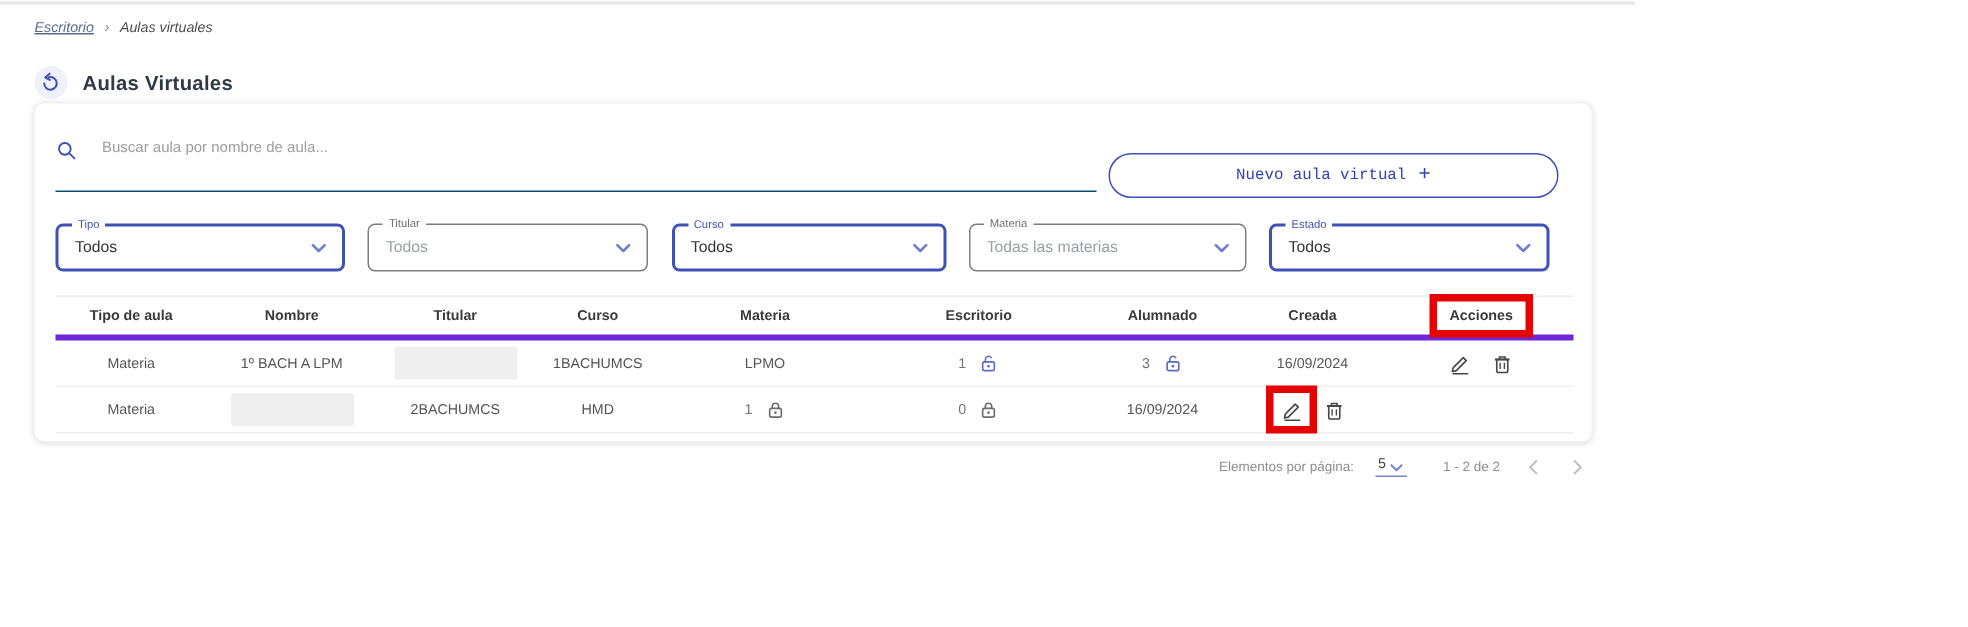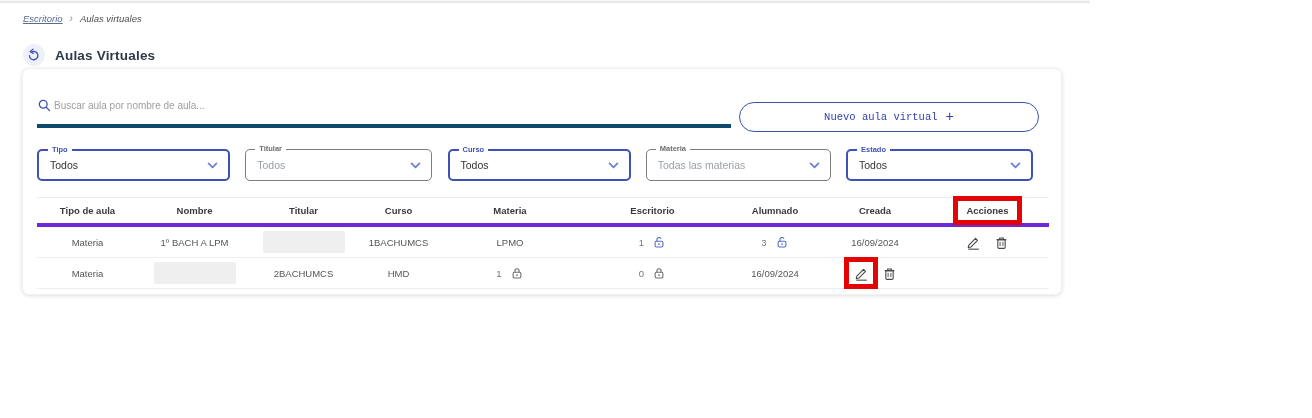--- a/index.html
+++ b/index.html
@@ -24,42 +24,42 @@
               display:flex; align-items:center; justify-content:center; cursor:pointer; }
   .page-title { font-size:13.5px; font-weight:bold; color:#2f3846; letter-spacing:.2px; }
 
   
   .card { position:absolute; left:22px; top:68px; width:1040px; height:227px; background:#fff;
           border-radius:7px; border:1px solid #f1f1f1;
           box-shadow:0 1px 4px rgba(0,0,0,.13); }
 
   
   .search-wrap { position:absolute; left:14px; top:24px; width:694px; height:35px;
-                 display:flex; align-items:center; gap:2px;
-                 border-bottom:4px solid #0c4a6e; padding-bottom:6px; }
+                 display:flex; align-items:flex-start; gap:16px;
+                 border-bottom:1px solid #0c4a6e; padding-bottom:6px; }
   .search-wrap svg { flex:0 0 auto; }
   .search-input { flex:1; border:none; outline:none; font-size:10px; color:#444; background:transparent;
                   font-family:"Liberation Sans", sans-serif; }
   .search-input::placeholder { color:#9e9e9e; }
 
   
   .new-btn { position:absolute; left:716px; top:33px; width:300px; height:30px;
              border:1px solid #3f51b5; border-radius:15px; background:#fff; cursor:pointer;
              display:flex; align-items:center; justify-content:center; gap:8px;
              font-size:10.5px; color:#3040b5; font-family:Liberation Mono, monospace; }
   .new-btn .plus { font-size:14px; line-height:1; margin-top:-1px; }
 
   
   .filters { position:absolute; left:14px; top:80px; width:996px; display:flex;
              justify-content:space-between; }
   .filter-field { position:relative; height:32px; border:1px solid #7d7d7d; border-radius:5px;
                   background:#fff; cursor:pointer; }
   .filter-field.active { border:2px solid #3f51b5; }
   .filter-label { position:absolute; top:-6px; left:9px; background:#fff; padding:0 4px;
-                  font-size:7.5px; color:#6e6e6e;font-weight:bold; }
+                  font-size:7.5px; color:#6e6e6e; }
   .filter-field.active .filter-label { color:#3f51b5; }
   .filter-value { position:absolute; left:11px; top:50%; transform:translateY(-50%);
                   font-size:10.5px; color:#333; white-space:nowrap; }
   .filter-field.placeholder .filter-value { color:#9aa0a6; }
   .filter-chevron { position:absolute; right:10px; top:50%; transform:translateY(-42%); }
 
   
   .table { position:absolute; left:14px; top:128px; width:1012px; }
   .t-row { display:grid; grid-template-columns:101px 113px 105px 85px 138px 147px 98px 102px 123px;
            align-items:center; }
@@ -271,14 +271,34 @@
               <line x1="7.3" y1="8.2" x2="7.3" y2="13.2" stroke="#474747" stroke-width="1.1"></line>
               <line x1="10.7" y1="8.2" x2="10.7" y2="13.2" stroke="#474747" stroke-width="1.1"></line>
             </svg>
           </span>
         </div>
       </div>
 
     </div>
   </div>
 
+  <div class="pagination">
+    <span>Elementos por página:</span>
+    <span class="pp-select">
+      <span class="pp-value">5</span>
+      <svg width="10" height="6" viewBox="0 0 12 8">
+          <path d="M1.5 1.5 L6 6 L10.5 1.5" fill="none" stroke="#7986cb" stroke-width="1.8" stroke-linecap="round" stroke-linejoin="round"></path>
+        </svg>
+    </span>
+    <span class="pp-range">1 - 2 de 2</span>
+    <span class="nav-btn">
+      <svg width="8" height="11" viewBox="0 0 8 12">
+          <path d="M6.5 1.5 L2 6 L6.5 10.5" fill="none" stroke="#c2c2c2" stroke-width="1.6" stroke-linecap="round" stroke-linejoin="round"></path>
+        </svg>
+    </span>
+    <span class="nav-btn">
+      <svg width="8" height="11" viewBox="0 0 8 12">
+          <path d="M1.5 1.5 L6 6 L1.5 10.5" fill="none" stroke="#c2c2c2" stroke-width="1.6" stroke-linecap="round" stroke-linejoin="round"></path>
+        </svg>
+    </span>
+  </div>
 
 </div>
 
 </body></html>

